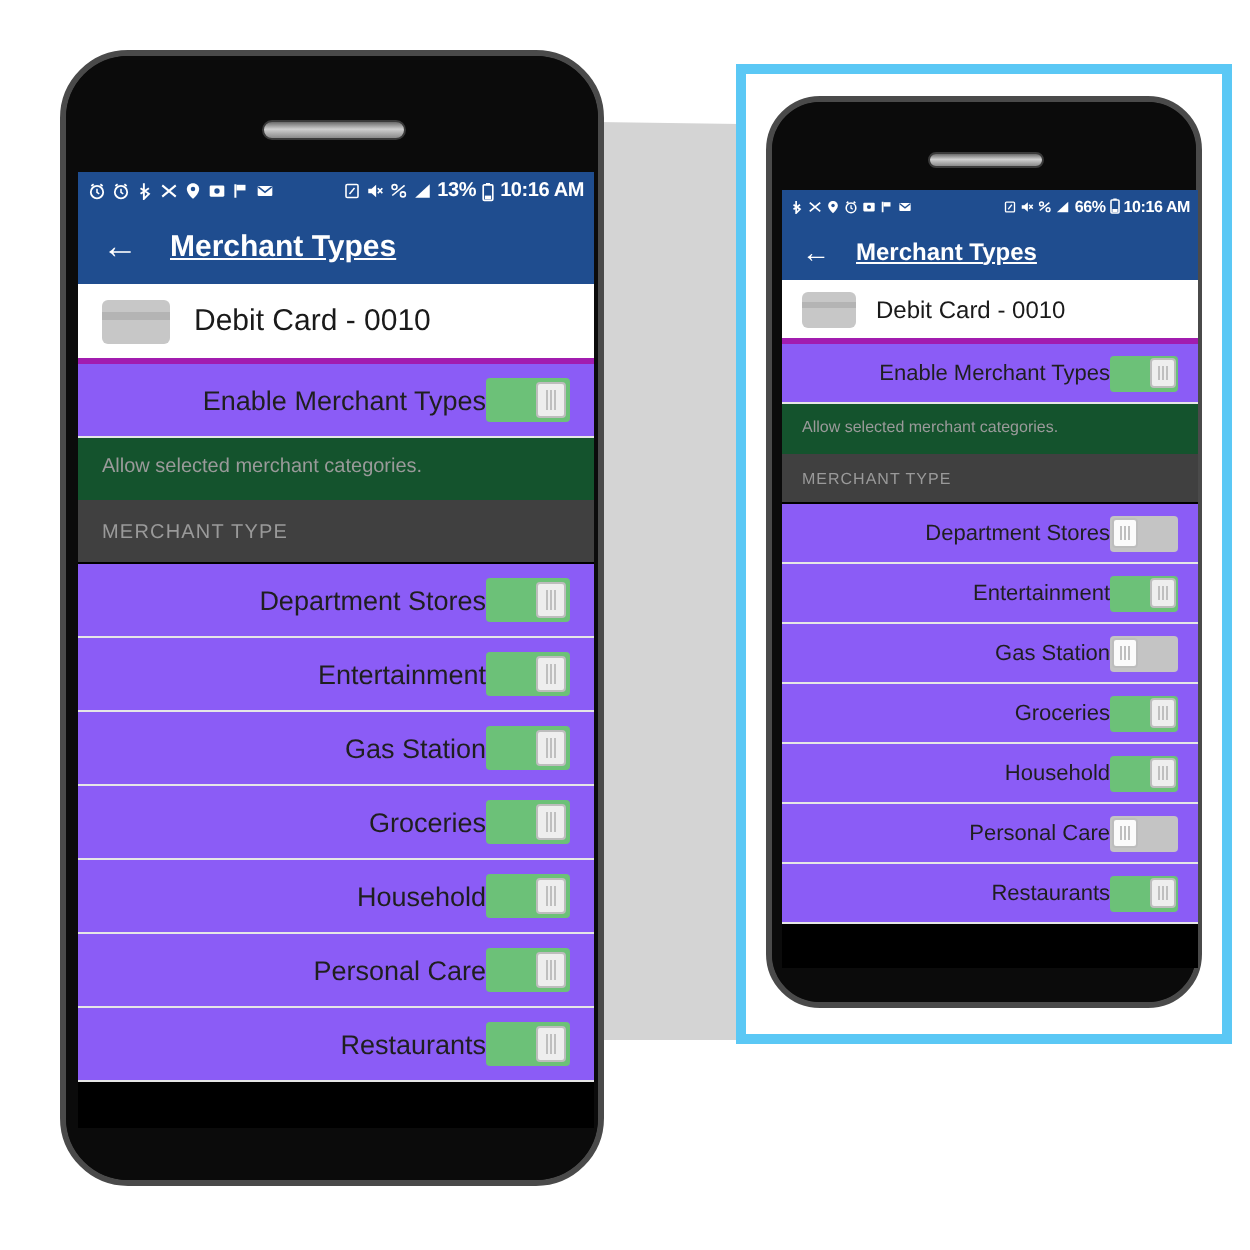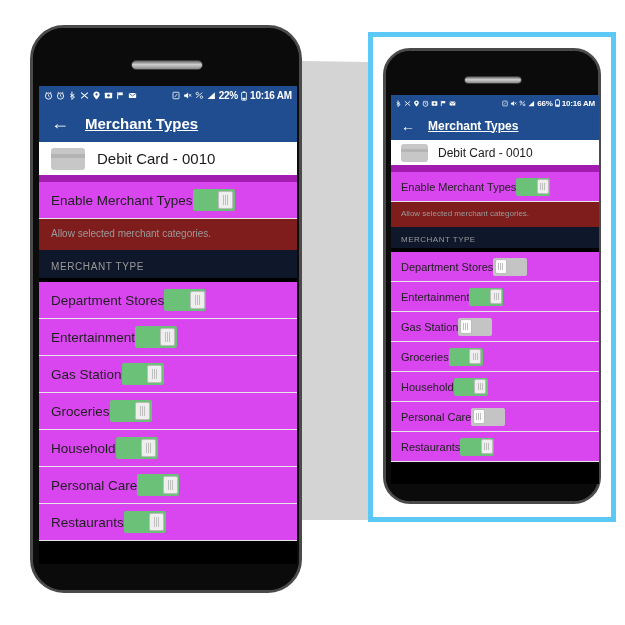--- a/index.html
+++ b/index.html
@@ -92,61 +92,61 @@
   .appbar-title { font-weight: bold; color: #ffffff; text-decoration: underline; }
   .back-arrow { color: #ffffff; display:inline-block; }
 
   
   .card-row {
     background: #ffffff;
     display: flex;
     align-items: center;
     width: 100%;
     box-sizing: border-box;
-    border-bottom: 7px solid #a21caf;
+    border-bottom: 3px solid #a21caf;
   }
   .card-icon {
     background: #c7c7c7;
     border-radius: 3px;
     position: relative;
     flex: none;
   }
   .card-icon::after {
     content: "";
     position: absolute;
     left: 0; right: 0;
     top: 30%;
     height: 18%;
     background: #b4b4b4;
   }
   .card-label { color: #1a1a1a; }
 
   
   .row {
-    background: #d946ef;
+    background: #8b5cf6;
     display: flex;
     align-items: center;
-    justify-content: flex-start;
+    justify-content: flex-end;
     width: 100%;
     box-sizing: border-box;
     border-bottom: 1px solid #e6e6e6;
   }
   .row-label { color: #1f1f1f; }
   .helper {
-    background: #7f1d1d;
+    background: #14532d;
     color: #9a9a9a;
     box-sizing: border-box;
     width: 100%;
   }
   .section-head {
-    background: #0f172a;
+    background: #404040;
     color: #9a9a9a;
     box-sizing: border-box;
     width: 100%;
-    border-bottom: 4px solid #000000;
+    border-bottom: 1px solid #000000;
   }
 
   
   .switch {
     position: relative;
     border-radius: 2px;
     flex: none;
     box-sizing: border-box;
   }
   .switch.on  { background: #6cc178; }
@@ -278,21 +278,21 @@
             <path d="M10.5 5.5 14.5 10M14.5 5.5 10.5 10" stroke="#fff" stroke-width="1.5"></path>
           </svg>
         <svg class="sb-icon" width="9" height="9" viewBox="0 0 16 16">
             <path d="M2 12 13 3" stroke="#fff" stroke-width="1.4"></path>
             <circle cx="4" cy="4.5" r="2.2" fill="none" stroke="#fff" stroke-width="1.4"></circle>
             <circle cx="11.5" cy="11" r="2.2" fill="none" stroke="#fff" stroke-width="1.4"></circle>
           </svg>
         <svg class="sb-icon" width="9" height="9" viewBox="0 0 16 16">
             <path d="M14 2v12H1z" fill="#fff"></path>
           </svg>
-        <span class="sb-text">22%</span>
+        <span class="sb-text">13%</span>
         <svg class="sb-icon" width="6" height="10" viewBox="0 0 10 16">
             <rect x="3.3" y="0.5" width="3.4" height="1.6" fill="#fff"></rect>
             <rect x="1" y="2" width="8" height="13" rx="1" fill="none" stroke="#fff" stroke-width="1.4"></rect>
             <rect x="2.4" y="11" width="5.2" height="3" fill="#fff"></rect>
           </svg>
         <span class="sb-text">10:16 AM</span>
       </div>
     </div>
 
     <div class="appbar" style="background: rgb(31, 77, 143);">

